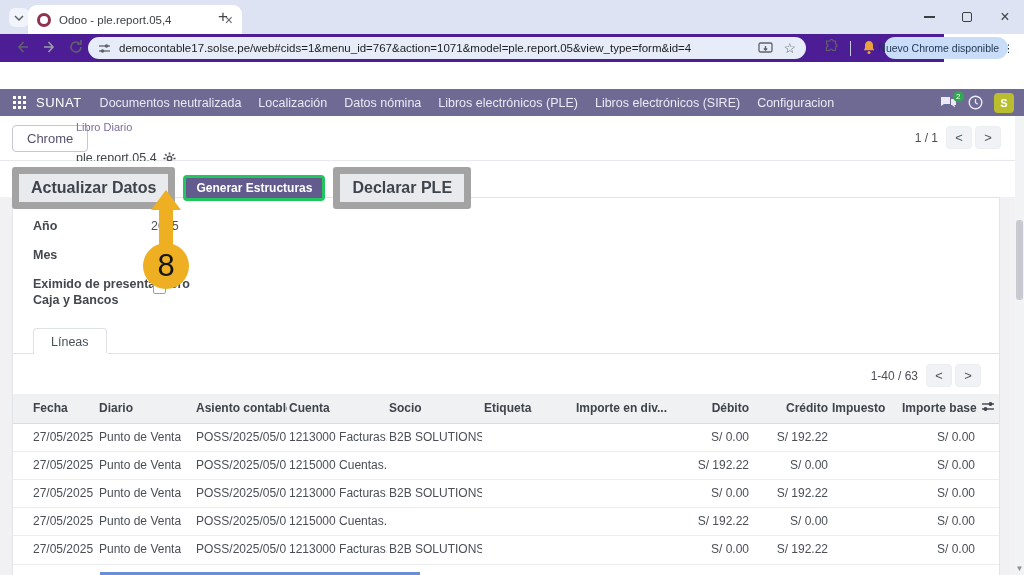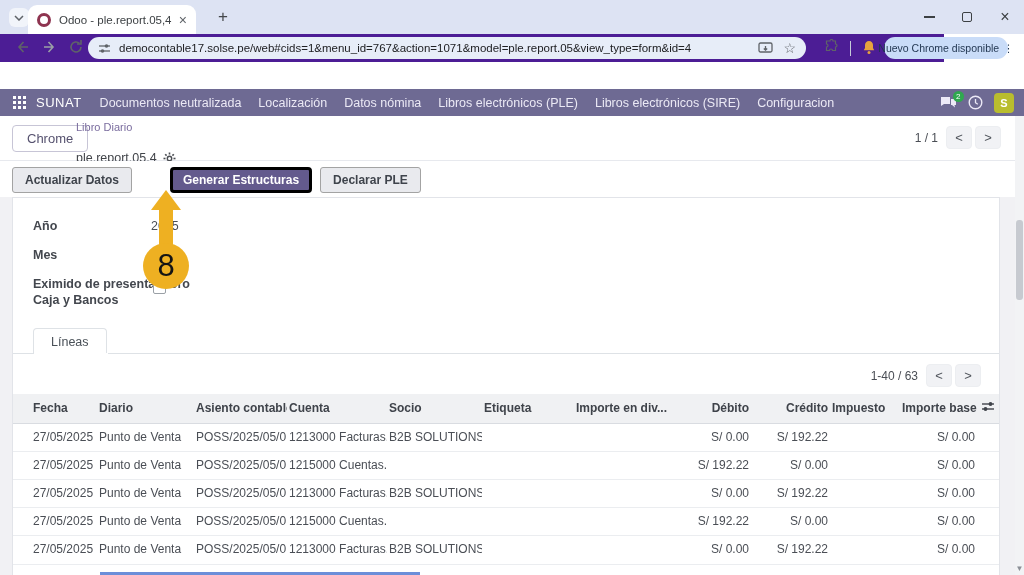--- a/index.html
+++ b/index.html
@@ -2,21 +2,21 @@
 <html><head>
 <meta charset="utf-8">
 <style>
   * { margin:0; padding:0; box-sizing:border-box; }
   body { font-family:"Liberation Sans", sans-serif; background:#fff; }
   #screen { position:relative; width:1024px; height:575px; overflow:hidden; background:#fff; }
 
   
   .tabstrip { position:absolute; top:0; left:0; width:1024px; height:34px; background:#dde3f3; }
   .tab-search-btn { position:absolute; left:9px; top:8px; width:20px; height:19px; border-radius:6px; background:rgba(255,255,255,.6); display:flex; align-items:center; justify-content:center; }
-  .browser-tab { position:absolute; left:28px; top:5px; width:168px; height:29px; background:#fff; border-radius:9px 9px 0 0; display:flex; align-items:center; padding:0 9px; }
+  .browser-tab { position:absolute; left:28px; top:5px; width:214px; height:29px; background:#fff; border-radius:9px 9px 0 0; display:flex; align-items:center; padding:0 9px; }
   .favicon { width:14px; height:14px; border:3.5px solid #8e3450; border-radius:50%; flex:0 0 auto; }
   .tab-title { flex:1; font-size:11.5px; color:#3c4043; margin-left:8px; white-space:nowrap; overflow:hidden; }
   .tab-close { font-size:14px; color:#5f6368; margin-left:6px; line-height:1; }
   .newtab-btn { position:absolute; left:218px; top:8px; font-size:17px; color:#44474a; line-height:1; }
   .win-controls { position:absolute; right:0; top:0; height:34px; display:flex; align-items:center; }
   .win-btn { width:38px; height:34px; display:flex; align-items:center; justify-content:center; color:#202124; }
   .win-min-glyph { width:11px; height:1.5px; background:#3c4043; }
   .win-max-glyph { width:10px; height:10px; border:1.3px solid #3c4043; border-radius:2px; }
   .win-close-glyph { font-size:16px; line-height:1; color:#3c4043; }
 
@@ -52,22 +52,22 @@
   .crumb-top { font-size:11px; color:#7a6c9e; }
   .crumb-bottom { font-size:12.5px; color:#42454a; margin-top:18px; display:flex; align-items:center; gap:6px; }
   .pager { position:absolute; top:10px; display:flex; align-items:center; gap:8px; }
   .pager-main { right:14px; }
   .pager-count { font-size:12px; color:#4a4e55; }
   .pager-btns { display:flex; gap:3px; }
   .pager-btn { width:26px; height:23px; background:#f1f2f5; border:1px solid #eceef1; border-radius:4px; display:flex; align-items:center; justify-content:center; font-size:13px; color:#50555c; }
 
   
   .statusbar { position:absolute; top:167px; left:12px; display:flex; align-items:center; gap:8px; z-index:3; }
-  .btn-gray { background:#e9eaee; border:1px solid #a3a3a3; color:#3f444c; font-weight:bold; font-size:12px; padding:5px 12px; border-radius:3px; }
-  .btn-highlight { background:#635a8d; border:3px solid #000000; color:#fff; font-weight:bold; font-size:12px; padding:3px 10px; border-radius:4px;margin-left:30px; }
+  .btn-gray { background:#e9eaee; border:7px solid #a3a3a3; color:#3f444c; font-weight:bold; font-size:16px; padding:5px 12px; border-radius:3px; }
+  .btn-highlight { background:#635a8d; border:3px solid #22c55e; color:#fff; font-weight:bold; font-size:12px; padding:3px 10px; border-radius:4px; }
 
   
   .workspace { position:absolute; top:161px; left:0; width:1015px; height:414px; background:#f1f1f4; }
   .workspace-topband { position:absolute; top:0; left:0; width:1015px; height:36px; background:#fff; }
   .sheet { position:absolute; top:197px; left:12px; width:988px; height:378px; background:#fff; border:1px solid #e2e4e9; border-bottom:none; z-index:1; }
 
   .fld-label { position:absolute; font-size:12.5px; font-weight:bold; color:#43474e; }
   .fld-value { position:absolute; font-size:12.5px; color:#4a4e55; }
   .checkbox { position:absolute; left:140px; top:83px; width:13px; height:13px; border:1px solid #9aa0a6; border-radius:2px; background:#fff; }
 

